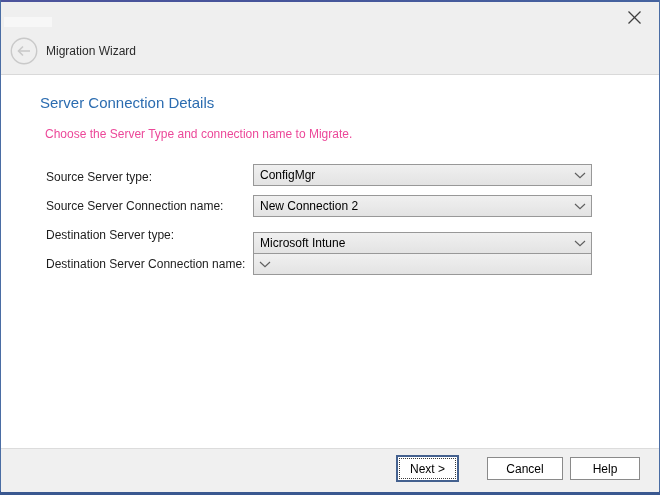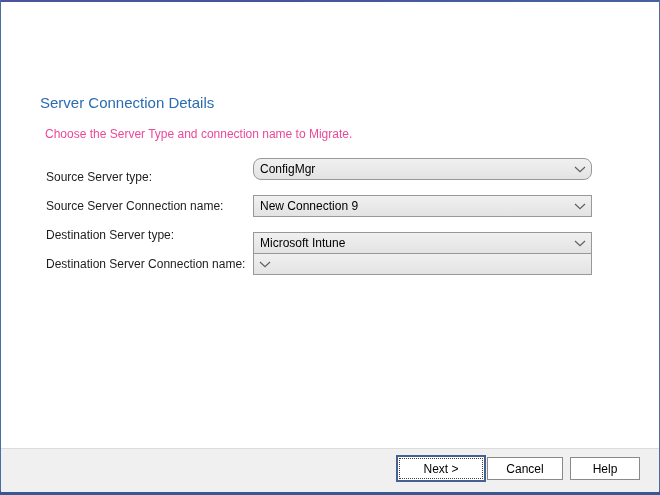--- a/index.html
+++ b/index.html
@@ -23,59 +23,80 @@
   .page-heading{position:absolute;left:40px;top:94px;font-size:15px;color:#2b6cb0;}
   .page-desc{position:absolute;left:45px;top:127px;font-size:12px;color:#ec4899;}
 
   .field-label{position:absolute;left:46px;font-size:12px;color:#1d1d1d;line-height:22px;height:22px;}
   .combobox{position:absolute;left:253px;width:339px;height:22px;box-sizing:border-box;
     border:1px solid #989898;background:linear-gradient(#f0f0f0,#e3e3e3);
     display:flex;align-items:center;cursor:default;}
   .combobox .cb-value{flex:1;padding-left:6px;font-size:12px;color:#000;white-space:nowrap;overflow:hidden;}
   .combobox .cb-chevron{width:22px;display:flex;align-items:center;justify-content:center;}
 
-  .row1{top:158px;border-radius:8px;} .row2{top:195px;} .row3{top:224px;margin-top:8px;} .row4{top:253px;}
+  .row1{top:164px;} .row2{top:195px;} .row3{top:224px;margin-top:8px;} .row4{top:253px;}
   .lrow1{top:166px;} .lrow2{top:195px;} .lrow3{top:224px;} .lrow4{top:253px;}
 
   
   .footer{position:absolute;left:1px;top:448px;width:658px;height:43px;background:#f0f0f0;border-top:1px solid #dcdcdc;box-sizing:content-box;}
   .btn{position:absolute;box-sizing:border-box;background:#ffffff;border:1px solid #8a8a8a;
     font-family:"Liberation Sans","DejaVu Sans",sans-serif;font-size:12px;color:#000;
     display:flex;align-items:center;justify-content:center;cursor:default;padding:0;}
-  .btn-next{left:396px;top:455px;width:90px;height:27px;border:2px solid #44618f;outline:1px dotted #3c3c3c;outline-offset:-4px;}
+  .btn-next{left:396px;top:455px;width:63px;height:27px;border:2px solid #44618f;outline:1px dotted #3c3c3c;outline-offset:-4px;}
   .btn-cancel{left:487px;top:457px;width:76px;height:23px;}
   .btn-help{left:570px;top:457px;width:70px;height:23px;}
 </style>
 </head>
 <body>
 
 <div class="window">
 
   <div class="border-top"></div>
   <div class="border-left"></div>
   <div class="border-right"></div>
   <div class="border-bottom"></div>
 
+  <div class="chrome-top">
+    <div class="title-artifact"></div>
+    <div class="close-btn">
+      <span>
+        <svg width="15" height="15" viewBox="0 0 15 15">
+          <line x1="1.5" y1="1.5" x2="13.5" y2="13.5" stroke="#3f3f3f" stroke-width="1.2"></line>
+          <line x1="13.5" y1="1.5" x2="1.5" y2="13.5" stroke="#3f3f3f" stroke-width="1.2"></line>
+        </svg>
+      </span>
+    </div>
+    <div class="back-circle">
+      <span>
+        <svg width="28" height="28" viewBox="0 0 28 28">
+          <circle cx="14" cy="14" r="12.7" fill="none" stroke="#c9c9c9" stroke-width="1.4"></circle>
+          <line x1="8.5" y1="14" x2="20" y2="14" stroke="#c9c9c9" stroke-width="1.6"></line>
+          <polyline points="13,9.5 8.5,14 13,18.5" fill="none" stroke="#c9c9c9" stroke-width="1.6"></polyline>
+        </svg>
+      </span>
+    </div>
+    <div class="wizard-title">Migration Wizard</div>
+  </div>
 
   <div class="page-heading">Server Connection Details</div>
   <div class="page-desc">Choose the Server Type and connection name to Migrate.</div>
 
   <div class="field-label lrow1">Source Server type:</div>
   <div class="combobox row1">
     <span class="cb-value">ConfigMgr</span>
     <span class="cb-chevron">
       <svg width="12" height="7" viewBox="0 0 12 7">
           <polyline points="1,1 6,5.6 11,1" fill="none" stroke="#5f5f5f" stroke-width="1.2"></polyline>
         </svg>
     </span>
   </div>
 
   <div class="field-label lrow2">Source Server Connection name:</div>
   <div class="combobox row2">
-    <span class="cb-value">New Connection 9</span>
+    <span class="cb-value">New Connection 2</span>
     <span class="cb-chevron">
       <svg width="12" height="7" viewBox="0 0 12 7">
           <polyline points="1,1 6,5.6 11,1" fill="none" stroke="#5f5f5f" stroke-width="1.2"></polyline>
         </svg>
     </span>
   </div>
 
   <div class="field-label lrow3">Destination Server type:</div>
   <div class="combobox row3">
     <span class="cb-value">Microsoft Intune</span>

